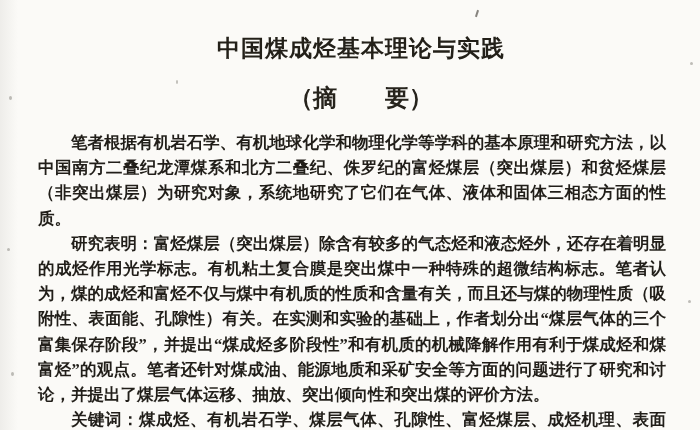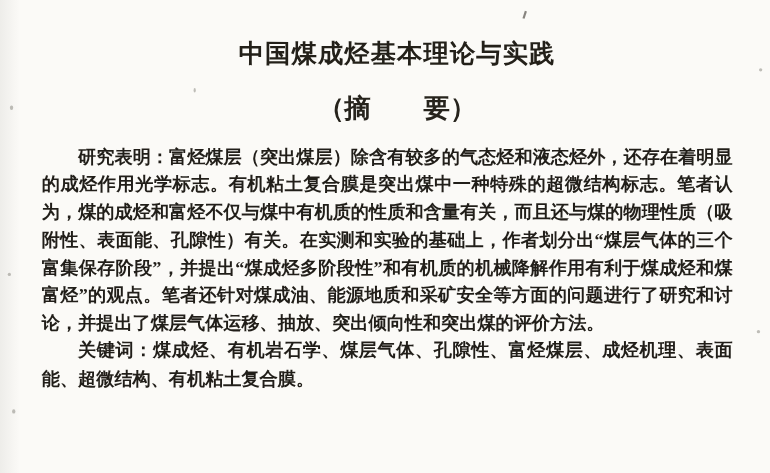--- a/index.html
+++ b/index.html
@@ -79,17 +79,18 @@
   <div class="speck" style="left:176px;top:80px;width:2px;height:4px;"></div>
   <div class="speck" style="left:690px;top:62px;width:3px;height:3px;"></div>
   <div class="speck" style="left:688px;top:300px;width:3px;height:3px;"></div>
   <div class="tick-mark"></div>
 
   <h1 class="doc-title">中国煤成烃基本理论与实践</h1>
 
   <div class="abstract-label">（摘　　要）</div>
 
   <div class="body-text">
+    <p>笔者根据有机岩石学、有机地球化学和物理化学等学科的基本原理和研究方法，以中国南方二叠纪龙潭煤系和北方二叠纪、侏罗纪的富烃煤层（突出煤层）和贫烃煤层（非突出煤层）为研究对象，系统地研究了它们在气体、液体和固体三相态方面的性质。</p>
     <p>研究表明：富烃煤层（突出煤层）除含有较多的气态烃和液态烃外，还存在着明显的成烃作用光学标志。有机粘土复合膜是突出煤中一种特殊的超微结构标志。笔者认为，煤的成烃和富烃不仅与煤中有机质的性质和含量有关，而且还与煤的物理性质（吸附性、表面能、孔隙性）有关。在实测和实验的基础上，作者划分出“煤层气体的三个富集保存阶段”，并提出“煤成烃多阶段性”和有机质的机械降解作用有利于煤成烃和煤富烃”的观点。笔者还针对煤成油、能源地质和采矿安全等方面的问题进行了研究和讨论，并提出了煤层气体运移、抽放、突出倾向性和突出煤的评价方法。</p>
     <p>关键词：煤成烃、有机岩石学、煤层气体、孔隙性、富烃煤层、成烃机理、表面能、超微结构、有机粘土复合膜。</p>
   </div>
 
 </div>
 
 </body></html>

